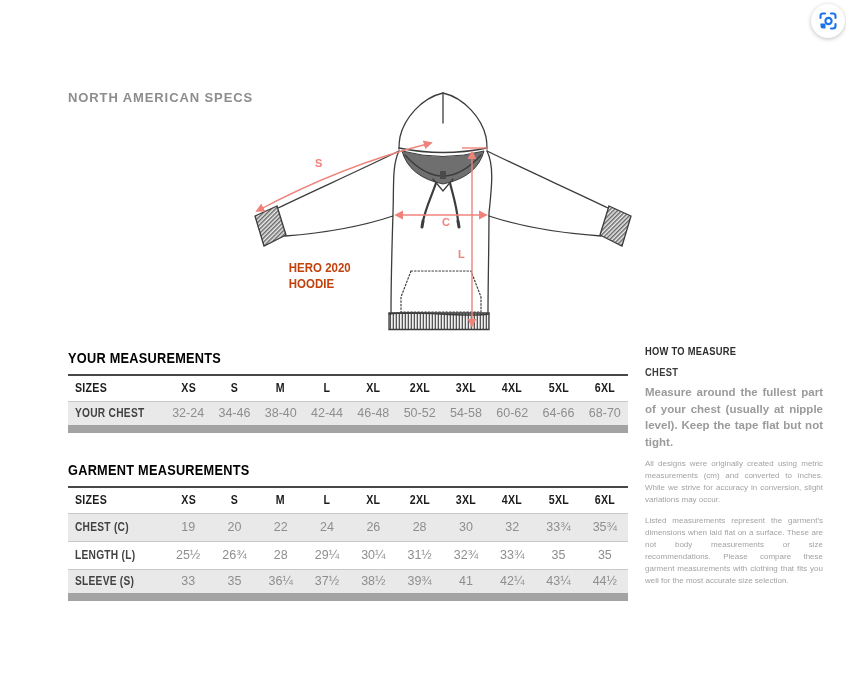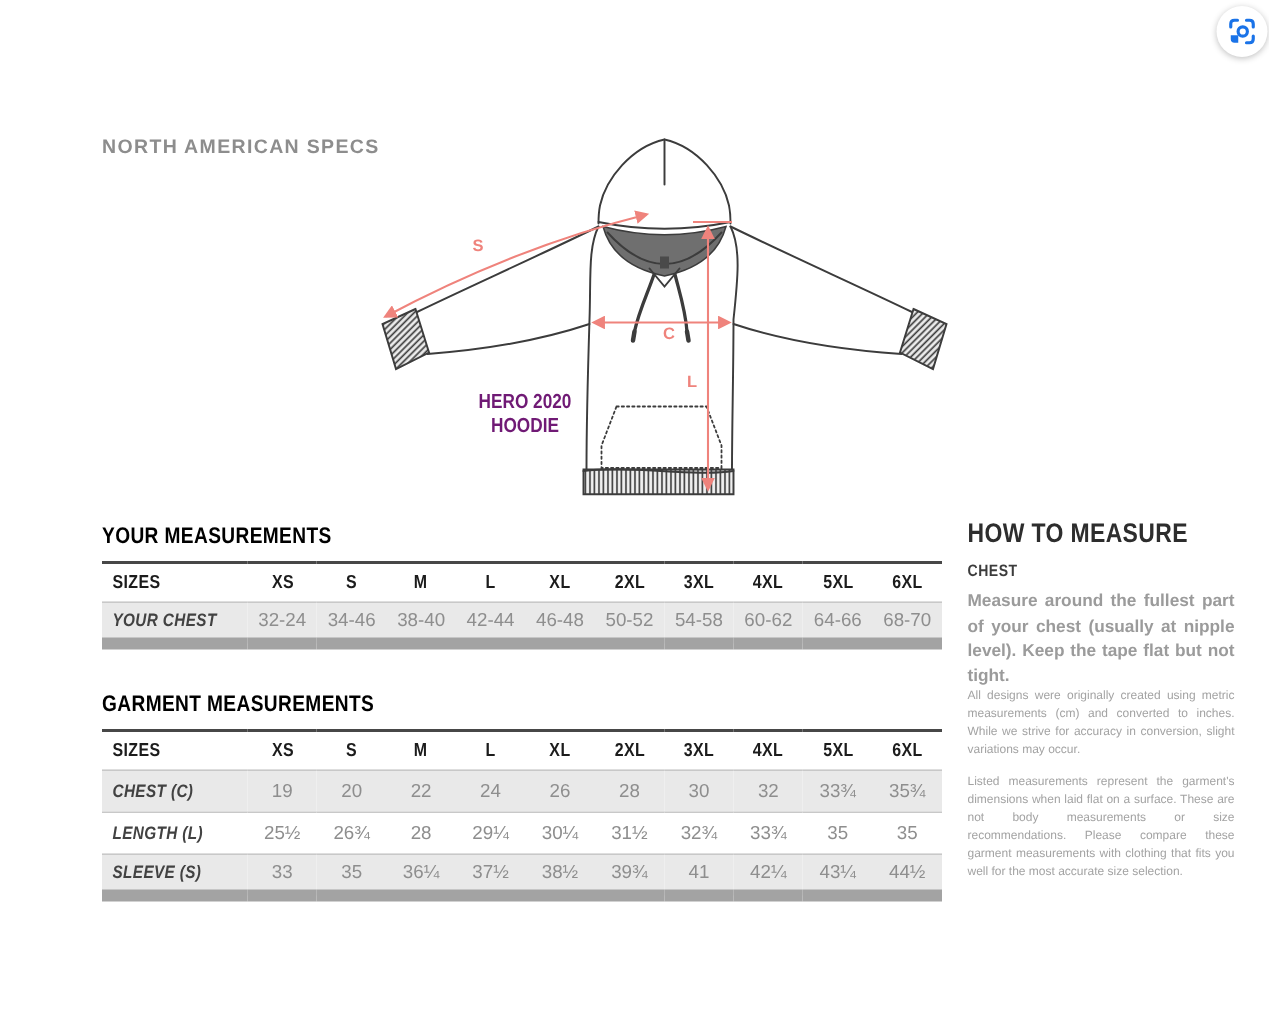--- a/index.html
+++ b/index.html
@@ -6,43 +6,43 @@
   body{font-family:"Liberation Sans", sans-serif; background:#fff;}
   .page{position:relative;width:846px;height:689px;background:#ffffff;overflow:hidden;}
 
   .cond{display:inline-block;transform:scaleX(.85);transform-origin:50% 50%;}
   .cond-left{transform-origin:0 50%;}
 
   .title{position:absolute;left:67px;top:49px;font-size:29px;font-weight:700;color:#3b3b3b;line-height:1;white-space:nowrap;letter-spacing:.5px;}
   .subtitle{position:absolute;left:68px;top:90px;font-size:13px;font-weight:700;color:#8d8d8d;letter-spacing:.9px;white-space:nowrap;}
 
   .diagram{position:absolute;left:233px;top:85px;width:412px;height:254px;}
-  .hoodie-label{position:absolute;left:298px;top:260px;width:104px;text-align:center;font-size:13.5px;font-weight:700;color:#701a75;line-height:1.18;}
+  .hoodie-label{position:absolute;left:281px;top:260px;width:104px;font-size:13.5px;font-weight:700;color:#c2410c;line-height:1.18;}
   .hoodie-label span{display:block;}
 
   .sec-h{position:absolute;font-size:15px;font-weight:700;color:#000000;white-space:nowrap;letter-spacing:.3px;}
   #ym-heading{left:68px;top:349px;}
   #gm-heading{left:68px;top:461px;}
   .table-wrap{position:absolute;left:68px;width:560px;}
   #ym-table{top:374px;}
   #gm-table{top:486px;}
 
   .spec-table{width:560px;border-collapse:collapse;table-layout:fixed;border-top:2px solid #474747;border-bottom:8px solid #a3a3a3;}
   .spec-table th,.spec-table td{padding:0;white-space:nowrap;}
   .spec-table thead tr{height:26px;}
   .spec-table tbody tr{height:28px;}
   .spec-table thead th{font-size:12.5px;font-weight:700;color:#1c1c1c;text-align:center;letter-spacing:.3px;}
   .spec-table .label-col{width:90px;text-align:left;padding-left:7px;}
-  .spec-table tbody th{font-size:12px;font-weight:700;color:#424242;letter-spacing:.3px;font-style:italic;}
+  .spec-table tbody th{font-size:12px;font-weight:700;color:#424242;letter-spacing:.3px;}
   .spec-table tbody td{font-size:12.5px;color:#8e8e8e;text-align:center;}
   .spec-table tbody th,.spec-table tbody td{border-top:1px solid #c8c8c8;}
   .spec-table tbody tr:nth-child(odd){background:#e9e9e9;}
 
   .right-col{position:absolute;left:645px;top:345px;width:178px;}
-  .right-col .sec-h2{font-size:18px;font-weight:700;color:#2d2d2d;margin:0 0 9px 0;white-space:nowrap;letter-spacing:.3px;}
+  .right-col .sec-h2{font-size:11px;font-weight:700;color:#2d2d2d;margin:0 0 9px 0;white-space:nowrap;letter-spacing:.3px;}
   .right-col .sub-h{font-size:11px;font-weight:700;color:#3c3c3c;margin:0 0 6px 0;letter-spacing:.4px;}
   .right-col .measure-body{font-size:11.5px;color:#9b9b9b;line-height:1.45;text-align:justify;margin:0;font-weight:bold;}
 
   .notes{position:absolute;left:645px;top:458px;width:178px;}
   .notes p{font-size:8px;color:#a3a3a3;line-height:1.5;text-align:justify;margin:0 0 9px 0;}
   .notes p:last-child{margin-bottom:0;}
 
   .lens-btn{position:absolute;left:811px;top:4px;width:34px;height:34px;border-radius:50%;background:#fff;
     box-shadow:0 1px 4px rgba(0,0,0,.25);display:flex;align-items:center;justify-content:center;cursor:pointer;border:none;}
 </style>

